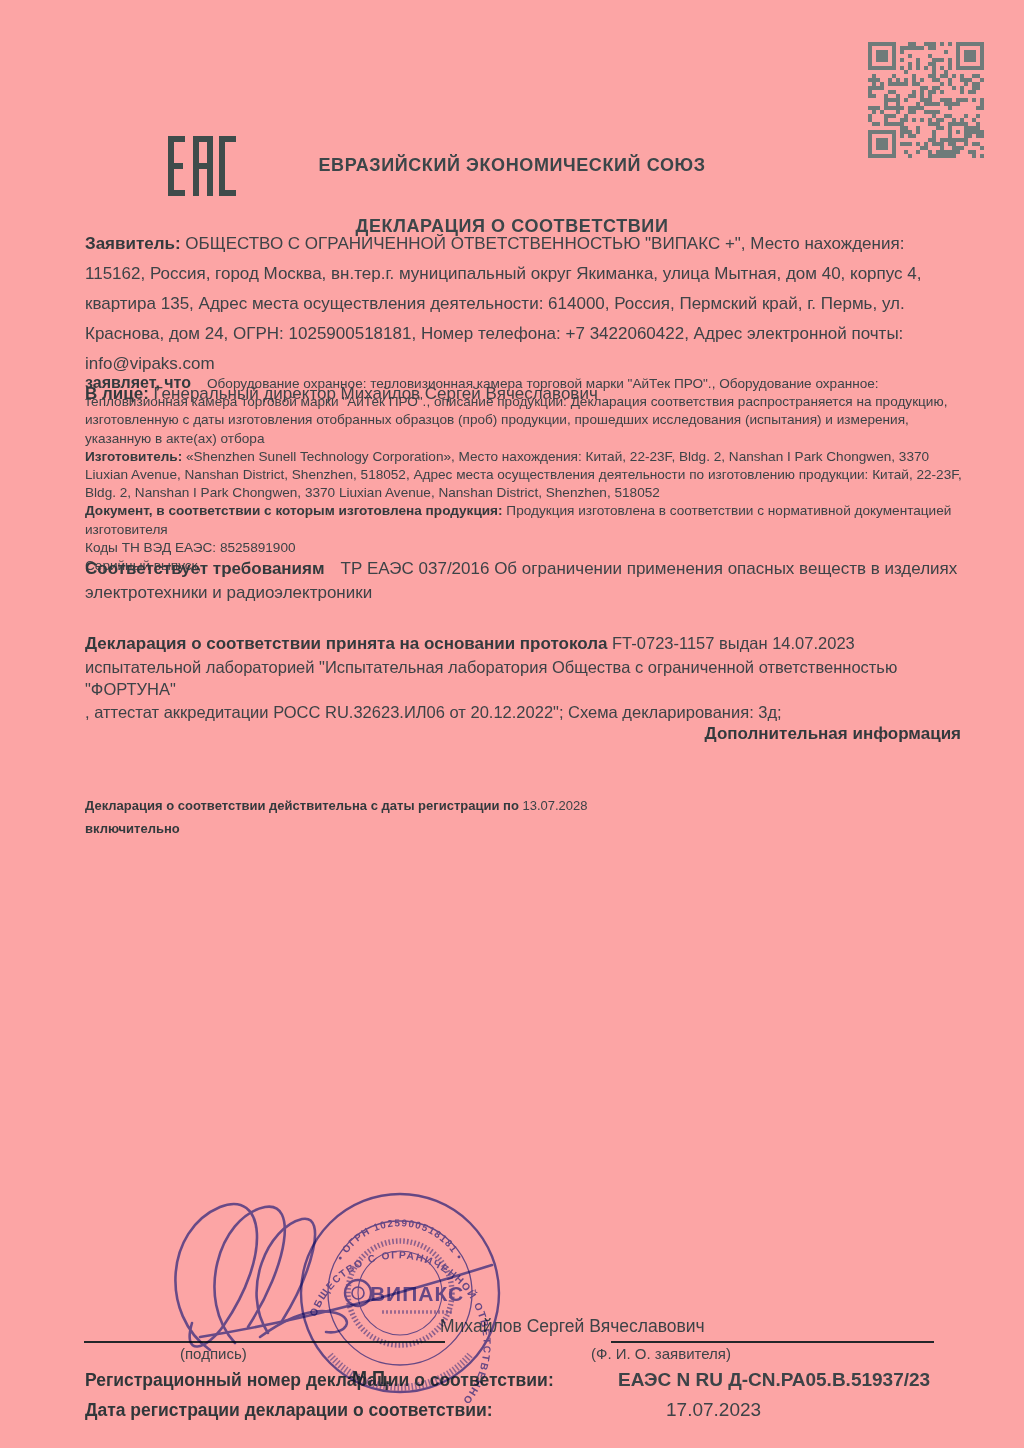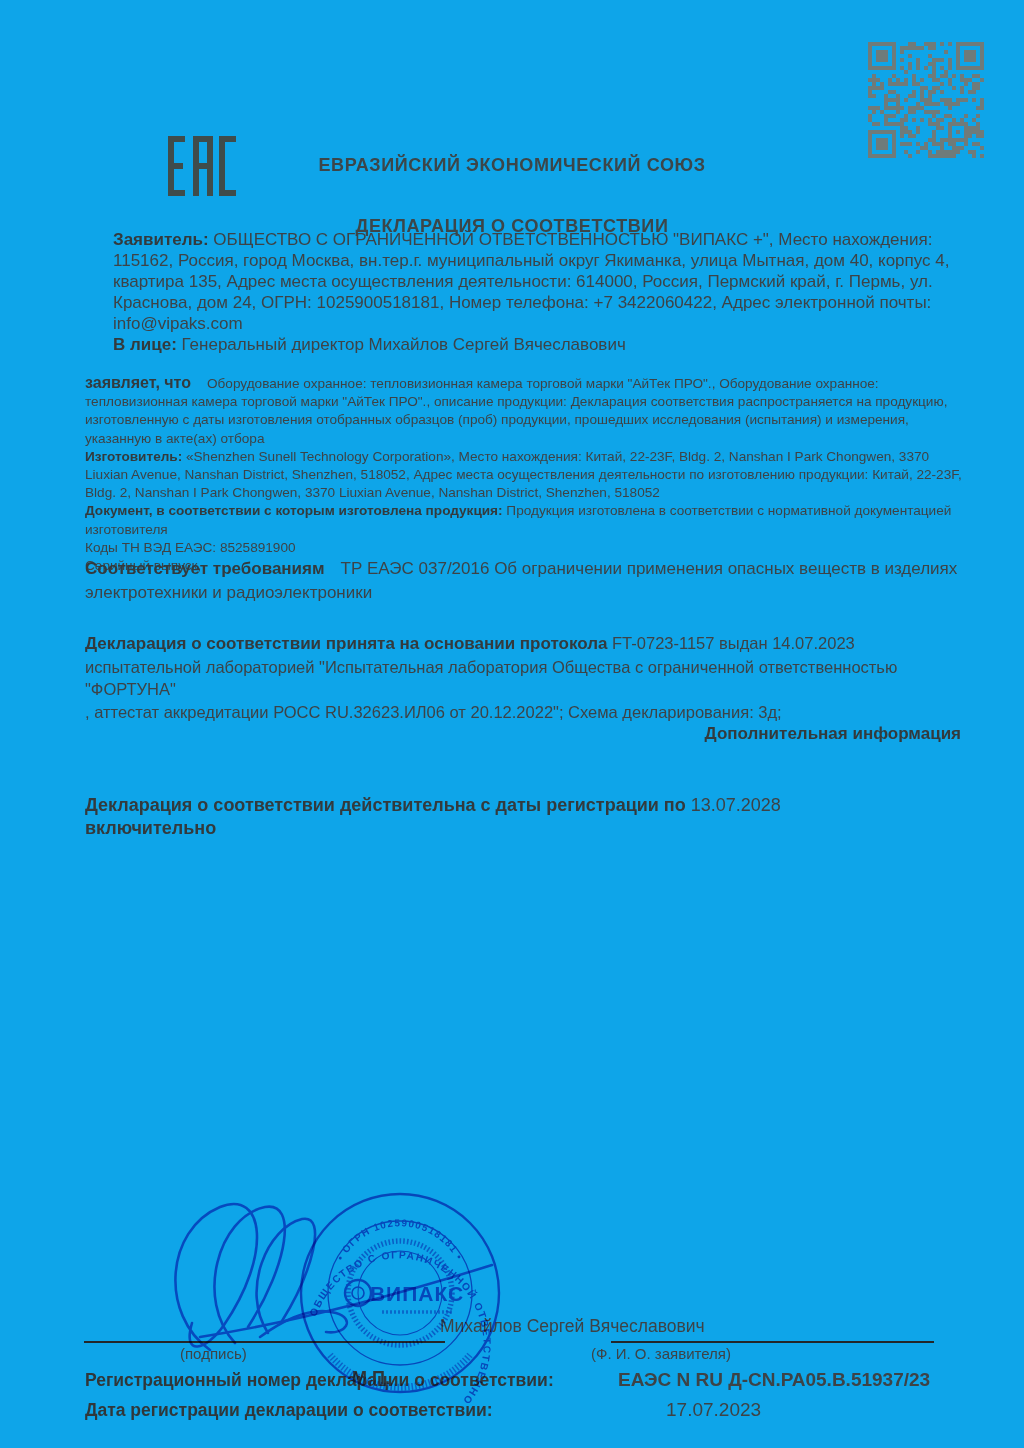--- a/index.html
+++ b/index.html
@@ -1,26 +1,26 @@
 <!DOCTYPE html>
 <html><head>
 <meta charset="utf-8">
 <style>
   html,body{margin:0;padding:0;background:#e8e8e8;}
   .page{
     position:relative; width:1024px; height:1448px; margin:0 auto;
-    background:#0ea5e9; overflow:hidden;
+    background:#fca5a5; overflow:hidden;
     font-family:"Liberation Sans", sans-serif;
     color:#3d4347;
   }
   .abs{position:absolute;}
   .b{font-weight:bold; color:#333a3d;}
   .center{text-align:center;}
   .title{font-weight:bold; color:#3c4649; font-size:18px; letter-spacing:.6px; width:100%;}
-  .bigtext{font-size:17px; line-height:21px; width:872px;margin-left:28px;}
+  .bigtext{font-size:17px; line-height:30px; width:872px;}
   .smalltext{font-size:13.6px; line-height:18.2px; width:882px;}
   .midtext{font-size:16.5px; line-height:22.5px; width:876px;}
   .gap{margin-right:16px;}
   p{margin:0;}
   .sigline{border-top:2px solid #23272a; height:0;}
   .caption{font-size:15px; color:#3d4347;}
   .reglabel{font-weight:bold; font-size:17.5px; color:#30373a;}
   .regvalue{font-size:19px; color:#3d4347;}
   .blend{mix-blend-mode:multiply; pointer-events:none;}
 </style>
@@ -450,21 +450,21 @@
   <div class="abs" style="left:85px; top:557px; font-size:17px; line-height:24px; width:876px;">
     <p><span class="b gap">Соответствует требованиям</span><span>ТР ЕАЭС 037/2016 Об ограничении применения опасных веществ в изделиях электротехники и радиоэлектроники</span></p>
   </div>
 
   <div class="abs midtext" style="left:85px; top:632px;">
     <p><span class="b" style="font-size:17px;">Декларация о соответствии принята на основании протокола</span><span> FT-0723-1157 выдан 14.07.2023 испытательной лабораторией "Испытательная лаборатория Общества с ограниченной ответственностью "ФОРТУНА"</span></p>
     <p>, аттестат аккредитации РОСС RU.32623.ИЛ06 от 20.12.2022"; Схема декларирования: 3д;</p>
     <p class="b" style="font-size:17px;text-align:right;">Дополнительная информация</p>
   </div>
 
-  <div class="abs" style="left:85px; top:794px; font-size:18px; line-height:23px; width:876px;">
+  <div class="abs" style="left:85px; top:794px; font-size:13px; line-height:23px; width:876px;">
     <p><span class="b">Декларация о соответствии действительна с даты регистрации по</span><span> 13.07.2028</span></p>
     <p class="b">включительно</p>
   </div>
 
   <div class="abs b" style="left:352px; top:1368px; font-size:18px; color:#2e3437;">М.П.</div>
 
   <div class="abs" style="left:432px; top:1316px; font-size:17.5px;margin-left:8px;">Михайлов Сергей Вячеславович</div>
 
   <div class="abs sigline" style="left:84px; top:1341px; width:361px;"></div>
   <div class="abs sigline" style="left:611px; top:1341px; width:323px;"></div>

